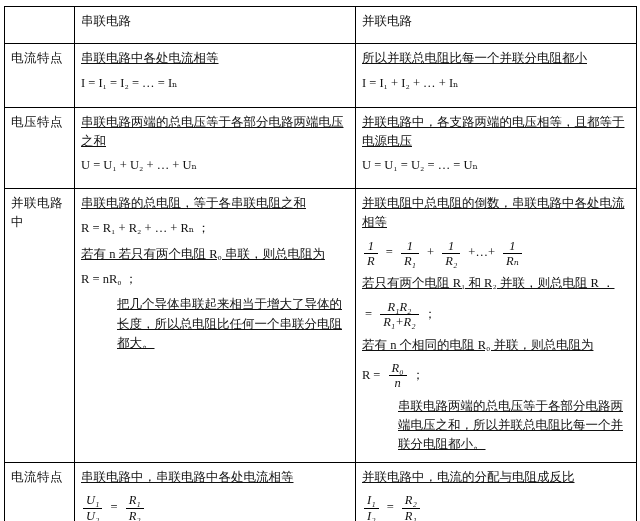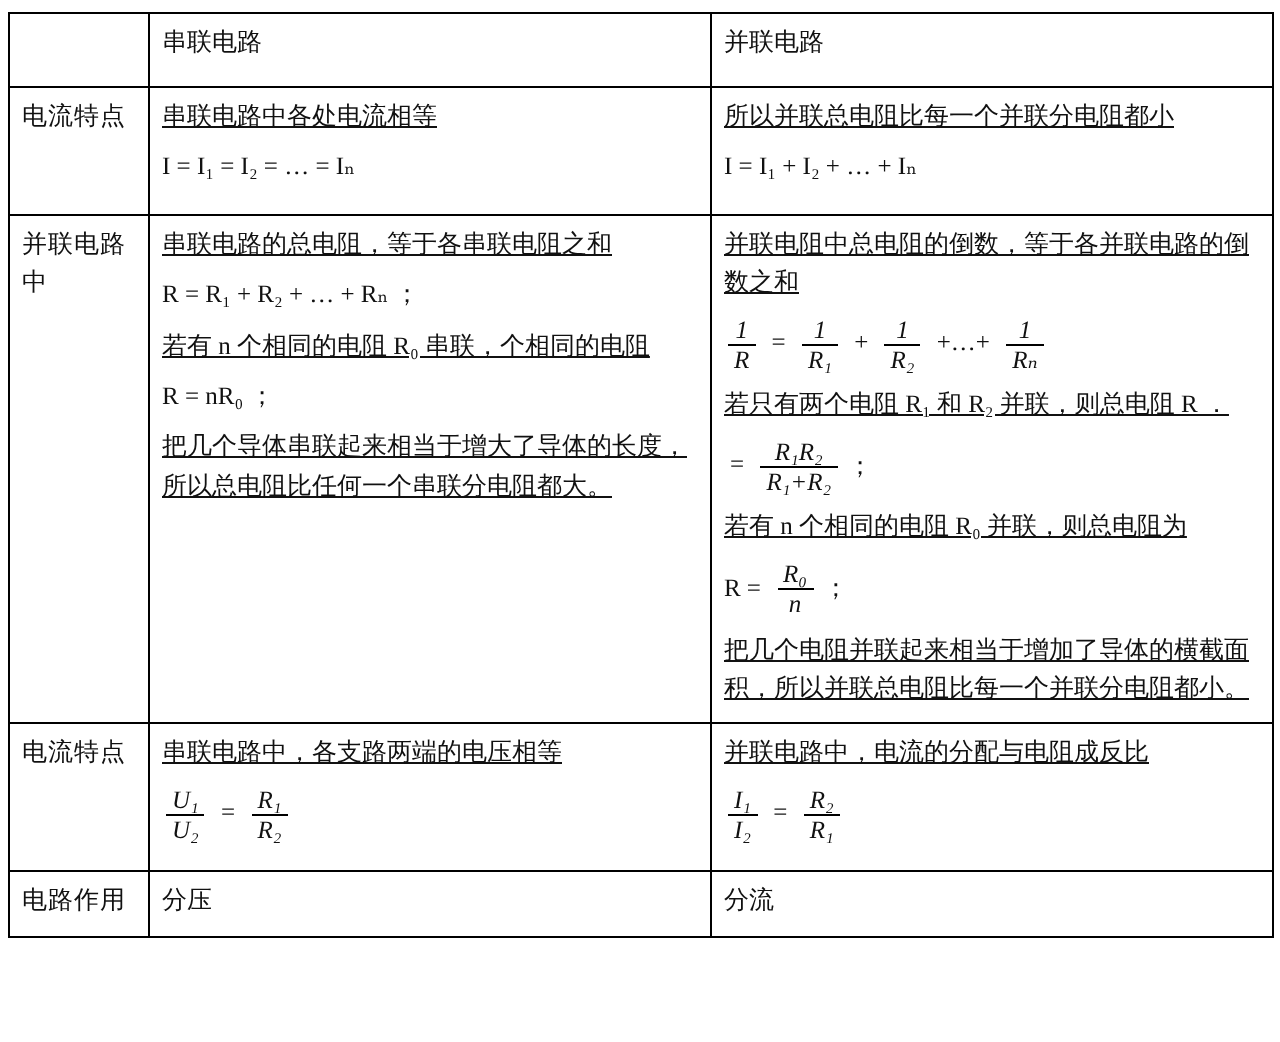--- a/index.html
+++ b/index.html
@@ -34,21 +34,21 @@
   .rowlabel{
     text-align:center;
     vertical-align:middle;
     padding-left:2px;padding-right:2px;
     letter-spacing:0.5px;
     margin-top:48px;
   }
   .hdr td{height:24px;border-radius:13px;}
   .hdr .rowlabel{}
   p{margin:0 0 6px 0;text-decoration:underline;}
-  p:last-child{margin-bottom:0;}
+  p:last-child{margin-bottom:0;margin-left:36px;}
   .formula{
     font-family:"Liberation Serif","DejaVu Serif",serif;
     margin:4px 0 6px 0;
     display:block;
   }
   .inline{display:inline;}
   
   .frac{
     display:inline-block;
     vertical-align:middle;
@@ -87,32 +87,43 @@
         <td>
           <p>串联电路中各处电流相等</p>
           <span class="formula">I = I₁ = I₂ = … = Iₙ</span>
         </td>
         <td>
           <p>所以并联总电阻比每一个并联分电阻都小</p>
           <span class="formula">I = I₁ + I₂ + … + Iₙ</span>
         </td>
       </tr>
 
+      <tr>
+        <td class="rowlabel">电压特点</td>
+        <td>
+          <p class="tight inline">串联电路两端的总电压等于各部分电路两端电压之和</p>
+          <span class="formula">U = U₁ + U₂ + … + Uₙ</span>
+        </td>
+        <td>
+          <p class="tight inline">并联电路中，各支路两端的电压相等，且都等于电源电压</p>
+          <span class="formula">U = U₁ = U₂ = … = Uₙ</span>
+        </td>
+      </tr>
 
       <tr>
         <td class="rowlabel">并联电路中</td>
         <td>
           <p>串联电路的总电阻，等于各串联电阻之和</p>
           <span class="formula">R = R₁ + R₂ + … + Rₙ ；</span>
-          <p>若有 n 个相同的电阻 R₀ 串联，个相同的电阻</p>
+          <p>若有 n 若只有两个电阻 R₀ 串联，则总电阻为</p>
           <span class="formula">R = nR₀ ；</span>
           <p>把几个导体串联起来相当于增大了导体的长度，所以总电阻比任何一个串联分电阻都大。</p>
         </td>
         <td>
-          <p>并联电阻中总电阻的倒数，等于各并联电路的倒数之和</p>
+          <p>并联电阻中总电阻的倒数，串联电路中各处电流相等</p>
 
           <span class="eqline">
             <span class="frac">
               <span class="num">1</span>
               <span class="den">R</span>
             </span>
             <span class="op">=</span>
             <span class="frac">
               <span class="num">1</span>
               <span class="den">R₁</span>
@@ -142,28 +153,28 @@
           <p>若有 n 个相同的电阻 R₀ 并联，则总电阻为</p>
           <span class="eqline">
             <span class="var">R</span><span class="op">=</span>
             <span class="frac">
               <span class="num">R₀</span>
               <span class="den">n</span>
             </span>
             <span class="semi">；</span>
           </span>
 
-          <p>把几个电阻并联起来相当于增加了导体的横截面积，所以并联总电阻比每一个并联分电阻都小。</p>
+          <p>串联电路两端的总电压等于各部分电路两端电压之和，所以并联总电阻比每一个并联分电阻都小。</p>
         </td>
       </tr>
 
       <tr>
         <td class="rowlabel">电流特点</td>
         <td>
-          <p>串联电路中，各支路两端的电压相等</p>
+          <p>串联电路中，串联电路中各处电流相等</p>
           <span class="eqline">
             <span class="frac">
               <span class="num">U₁</span>
               <span class="den">U₂</span>
             </span>
             <span class="op">=</span>
             <span class="frac">
               <span class="num">R₁</span>
               <span class="den">R₂</span>
             </span>

